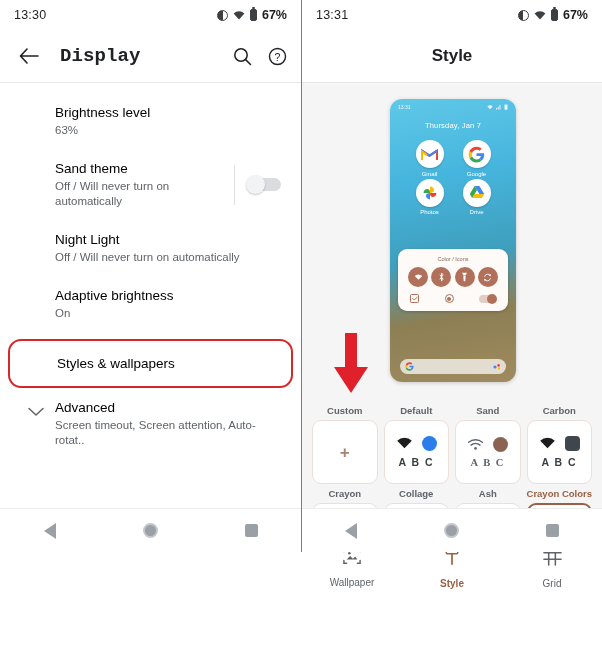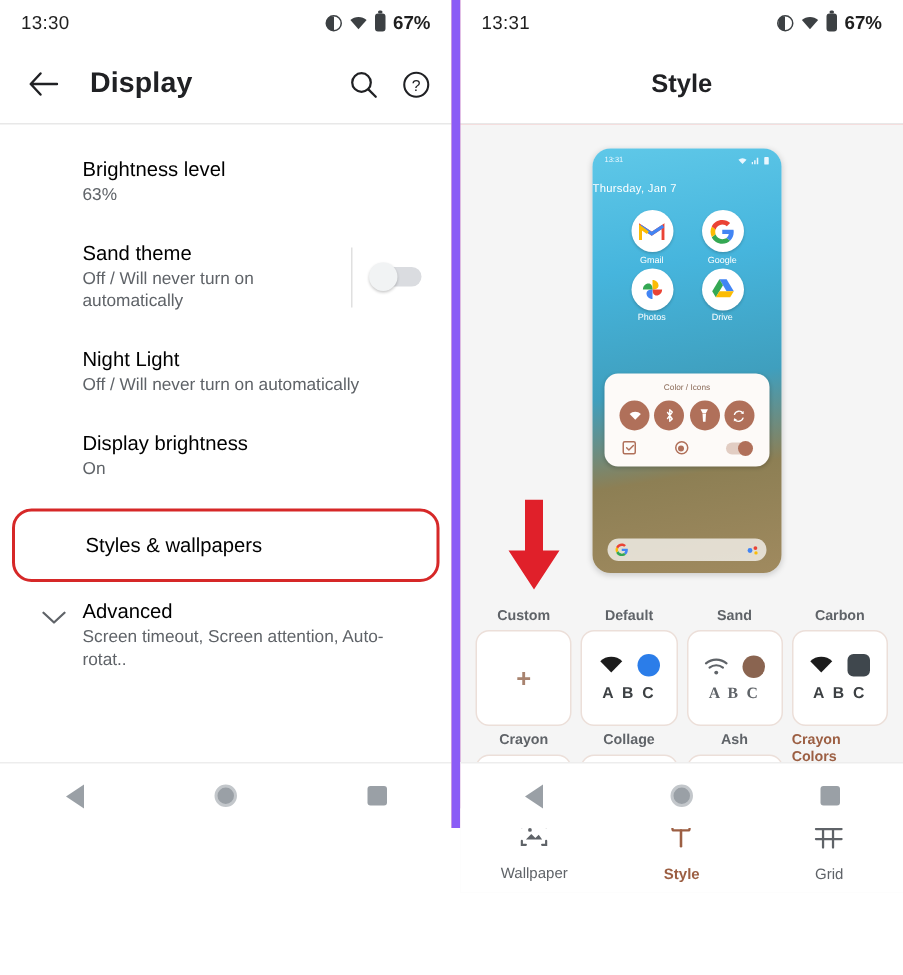--- a/index.html
+++ b/index.html
@@ -4,21 +4,21 @@
 <style>
   * { box-sizing: border-box; margin: 0; padding: 0; }
   html, body {
     width: 602px; height: 650px;
     font-family: "Liberation Sans", sans-serif;
     background: #ffffff;
     overflow: hidden;
   }
   .screens { display: flex; width: 602px; height: 650px; }
   .screen { width: 301px; height: 552px; position: relative; background: #fff; }
-  .screen.right { border-left: 6px solid #8b5cf6; background: #fca5a5; }
+  .screen.right { border-left: 1px solid #8b5cf6; background: #8b5cf6; }
 
   
   .statusbar {
     height: 30px; display: flex; align-items: center;
     padding: 0 14px; background: #fff;
   }
   .status-time { font-size: 12.5px; color: #1f1f1f; letter-spacing: .2px; }
   .status-right { margin-left: auto; display: flex; align-items: center; gap: 5px; }
   .ic-contrast {
     width: 11px; height: 11px; border-radius: 50%;
@@ -38,21 +38,21 @@
   .status-pct { font-size: 12.5px; color:#1f1f1f; font-weight: 700; }
 
   
   .appbar {
     height: 52px; display: flex; align-items: center;
     padding: 0 14px; background:#fff;
   }
   .appbar .back { width: 30px; height: 30px; display:flex; align-items:center; justify-content:center; cursor:pointer; }
   .appbar .title {
     font-size: 19px; font-weight: 700; color:#202124;
-    margin-left: 16px; letter-spacing: .1px;
+    margin-left: 16px; letter-spacing: .1px; font-family: Liberation Mono, monospace;
   }
   .appbar .actions { margin-left:auto; display:flex; align-items:center; gap: 16px; }
   .appbar .actions div { cursor:pointer; display:flex; }
 
   .divider-line { height:1px; background:#e8e8e8; }
 
   
   .settings-list { padding-top: 10px; }
   .setting-row {
     display:flex; align-items:flex-start;
@@ -100,21 +100,21 @@
     width: 126px; height: 283px;
     border-radius: 12px; overflow:hidden;
     background: linear-gradient(170deg,#5fc8e8 0%,#46b5dd 28%,#3f9fbe 55%,#8d7f54 75%,#a08a5f 100%);
     box-shadow: 0 1px 4px rgba(0,0,0,.18);
   }
   .pv-statusbar {
     display:flex; align-items:center; padding: 5px 8px 0 8px;
     font-size: 5px; color:#eaf7ff;
   }
   .pv-status-right { margin-left:auto; display:flex; gap:3px; align-items:center; }
-  .pv-date { font-size: 7.5px; color:#ffffff; margin-top: 11px; letter-spacing:.2px; }
+  .pv-date { text-align:center; font-size: 7.5px; color:#ffffff; margin-top: 11px; letter-spacing:.2px; }
   .pv-icons {
     display:grid; grid-template-columns: 1fr 1fr; gap: 2px 0;
     padding: 10px 16px 0 16px;
   }
   .pv-app { text-align:center; }
   .pv-circle {
     width: 28px; height: 28px; border-radius:50%; background:#fff;
     margin: 0 auto; display:flex; align-items:center; justify-content:center;
     box-shadow: 0 1px 2px rgba(0,0,0,.2);
   }
@@ -279,21 +279,21 @@
 
       <div class="setting-row">
         <div class="setting-main">
           <div class="setting-title">Night Light</div>
           <div class="setting-sub">Off / Will never turn on automatically</div>
         </div>
       </div>
 
       <div class="setting-row">
         <div class="setting-main">
-          <div class="setting-title">Display brightness</div>
+          <div class="setting-title">Adaptive brightness</div>
           <div class="setting-sub">On</div>
         </div>
       </div>
 
       <div class="highlight-row">
         <div class="setting-title">Styles &amp; wallpapers</div>
       </div>
 
       <div class="adv-row">
         <div class="adv-chevron">

